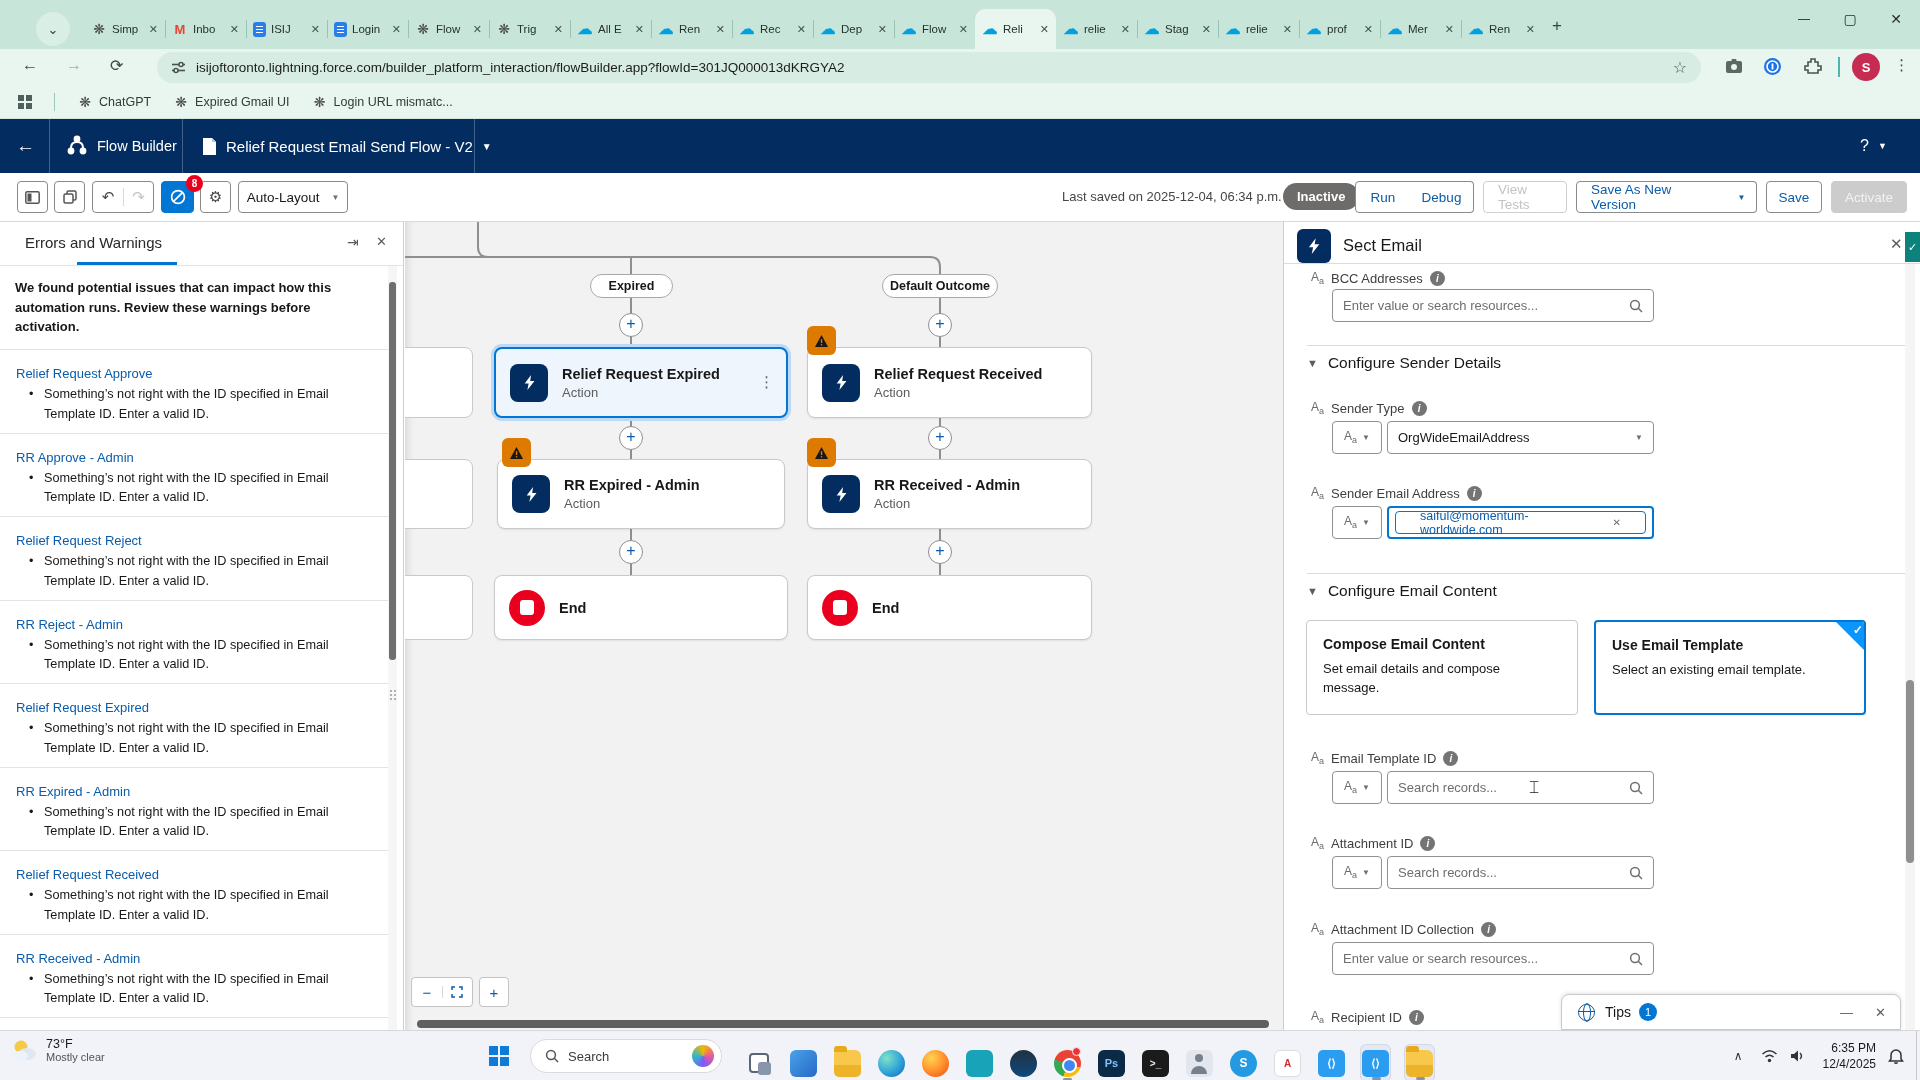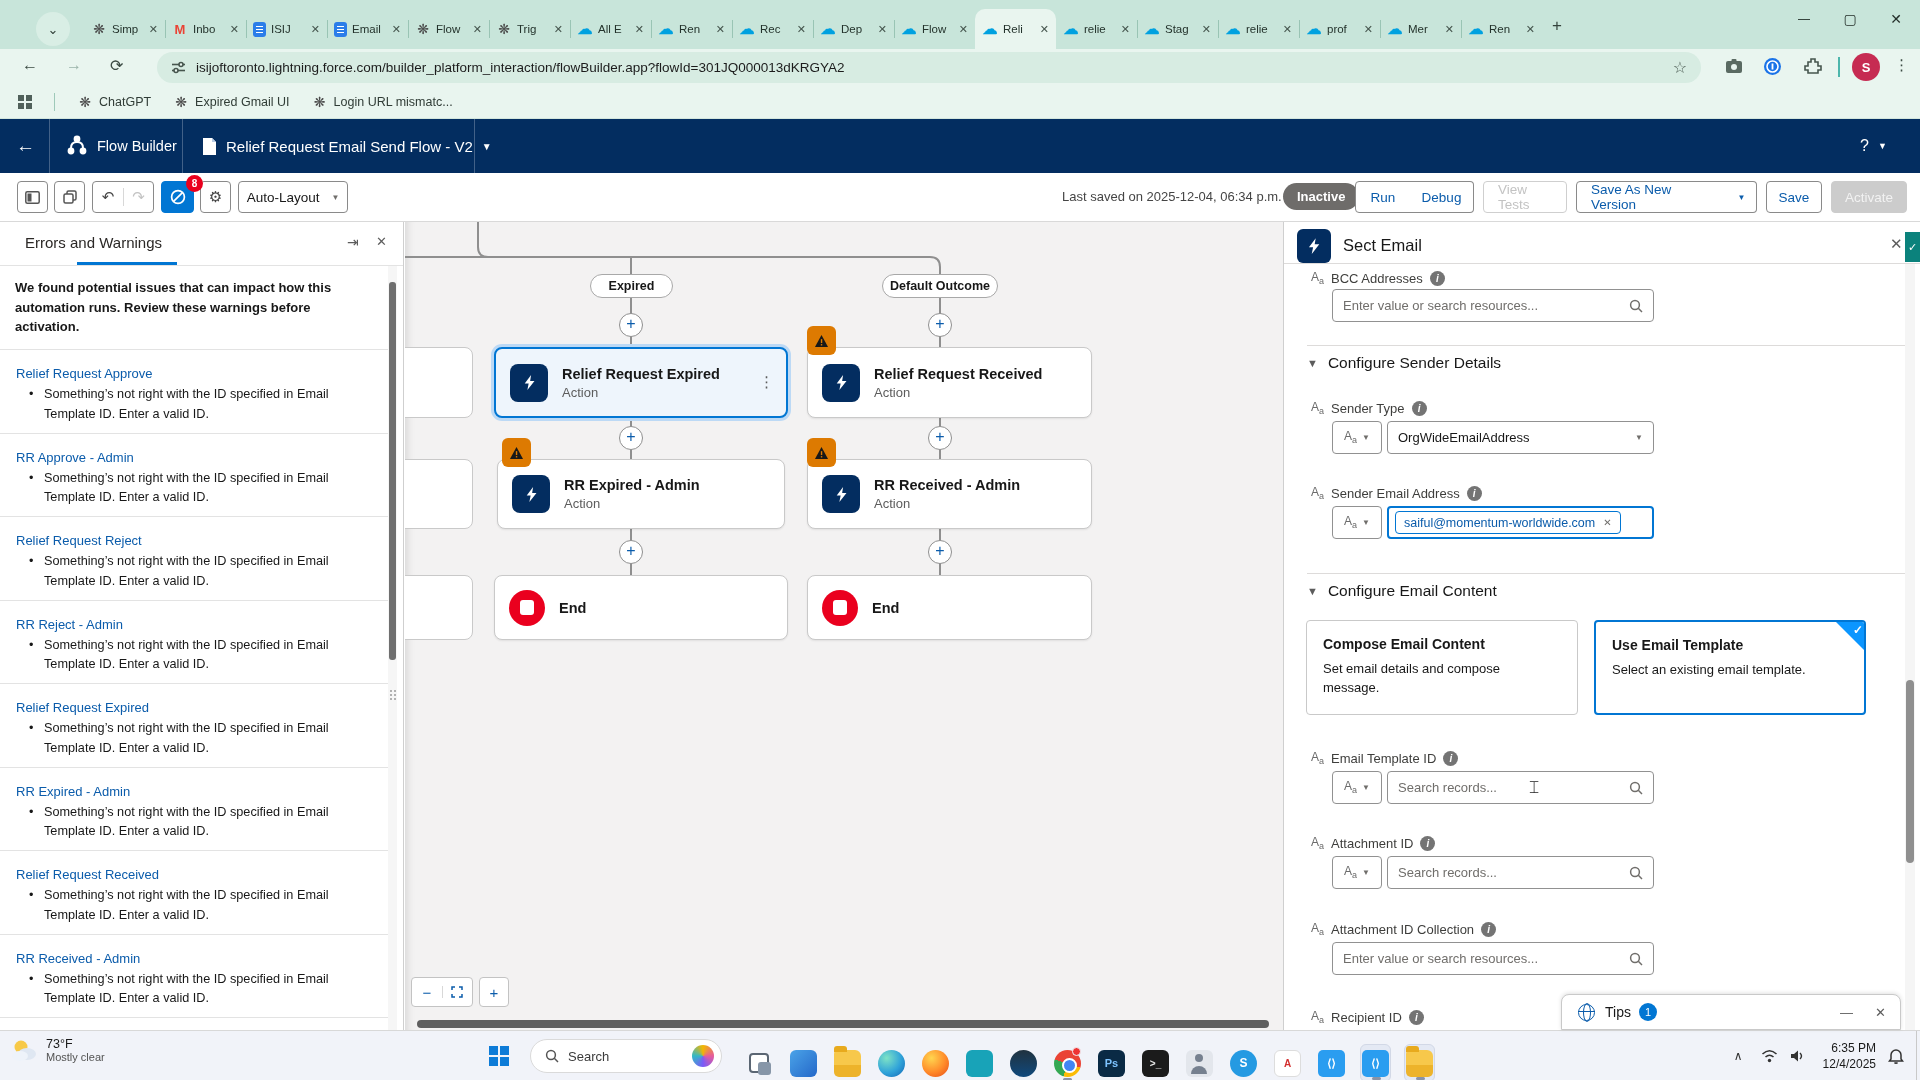--- a/index.html
+++ b/index.html
@@ -100,21 +100,21 @@
   .picker{position:absolute;width:50px;height:33px;border:1px solid #919191;border-radius:4px;background:#fff;display:flex;align-items:center;justify-content:center;gap:5px}
   .caret{font-size:8px;color:#706e6b}
   .sechead{position:absolute;display:flex;align-items:center;gap:10px;font-size:15.5px;color:#181818}
   .chev{font-size:11px;color:#5c5c5c}
   .vcard{position:absolute;height:95px;border:1px solid #c9c9c9;border-radius:4px;background:#fff;padding:15px 16px;overflow:hidden}
   .vcard .ct{font-size:14px;font-weight:bold;color:#181818}
   .vcard .cd{font-size:13px;color:#181818;margin-top:8px;line-height:1.45}
   .vcard.sel{border:2px solid #0176d3}
   .corner{position:absolute;right:-1px;top:-1px;width:0;height:0;border-left:30px solid transparent;border-top:30px solid #0b96ff}
   .corner span{position:absolute;right:2px;top:-28px;color:#fff;font-size:12px;font-weight:bold}
-  .chip{border:1px solid #0176d3;border-radius:4px;height:23px;display:inline-flex;align-items:center;padding:0 8px;gap:8px;font-size:12.5px;color:#0b5cab;background:#fff}
+  .chip{border:1px solid #0176d3;border-radius:4px;height:23px;display:inline-flex;align-items:center;padding:0 24px;gap:8px;font-size:12.5px;color:#0b5cab;background:#fff}
   .chip .cx{color:#706e6b;font-size:10px}
   .focusin{border:2px solid #0176d3 !important}
   .ibeam{position:absolute;font-size:17px;color:#222}
   .p-sbt{position:absolute;left:621px;top:42px;width:10px;height:766px;background:#f5f5f5}
   .p-sb{position:absolute;left:622px;top:458px;width:8px;height:183px;border-radius:4px;background:#8f8f8f}
   
   .tips{position:absolute;left:1561px;top:994px;width:340px;height:36px;background:#fff;border:1px solid #c9c9c9;border-radius:8px 8px 0 0;box-shadow:0 -1px 4px rgba(0,0,0,.12);z-index:6;display:flex;align-items:center}
   .tips .globe{width:17px;height:17px;border:1.6px solid #0b5cab;border-radius:50%;margin-left:16px;position:relative}
   .tips .globe::before{content:"";position:absolute;left:-1px;right:-1px;top:6px;height:1.6px;background:#0b5cab}
   .tips .globe::after{content:"";position:absolute;left:4px;top:-2px;width:6px;height:17px;border:1.6px solid #0b5cab;border-radius:50%}
@@ -183,21 +183,21 @@
           <span class="lab">Inbo</span>
           <span class="tclose">✕</span>
         </div>
         <div class="tab sep">
           <span class="fav fav-docs"></span>
           <span class="lab">ISIJ</span>
           <span class="tclose">✕</span>
         </div>
         <div class="tab sep">
           <span class="fav fav-docs"></span>
-          <span class="lab">Email</span>
+          <span class="lab">Login</span>
           <span class="tclose">✕</span>
         </div>
         <div class="tab sep">
           <span class="fav fav-chatgpt">❋</span>
           <span class="lab">Flow</span>
           <span class="tclose">✕</span>
         </div>
         <div class="tab sep">
           <span class="fav fav-chatgpt">❋</span>
           <span class="lab">Trig</span>

